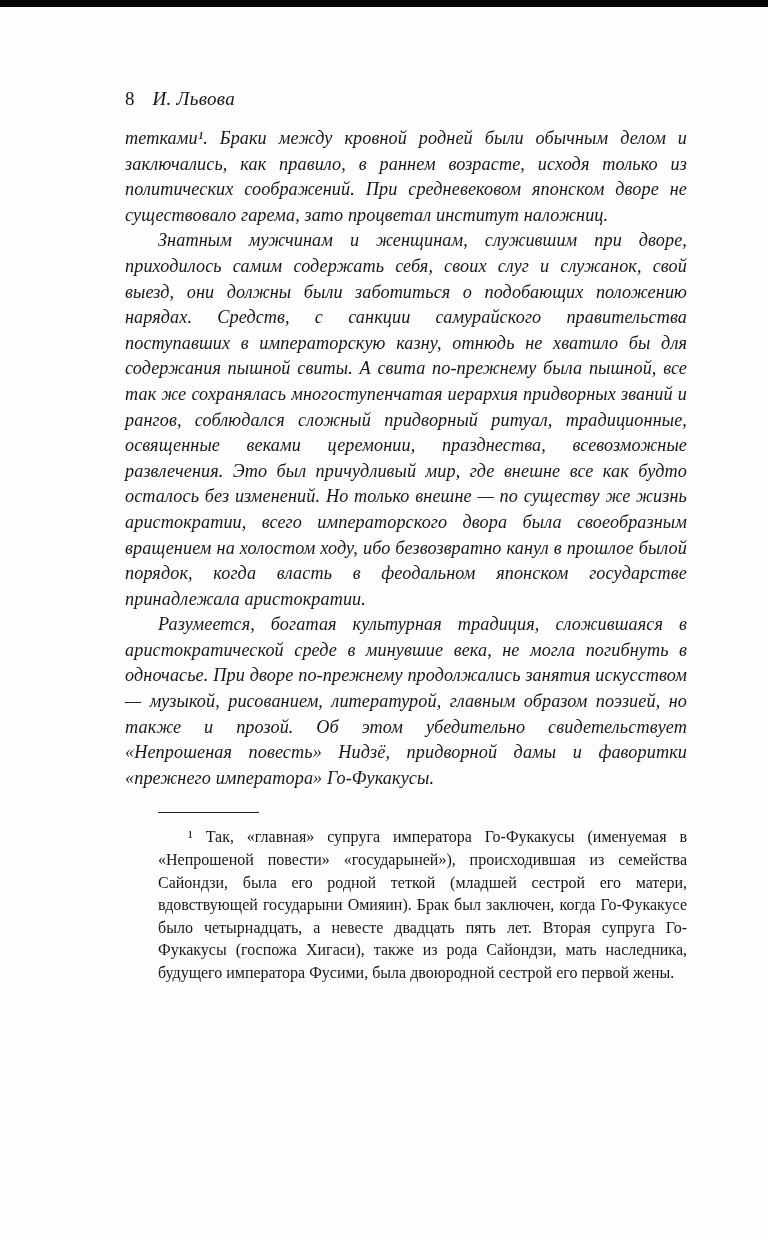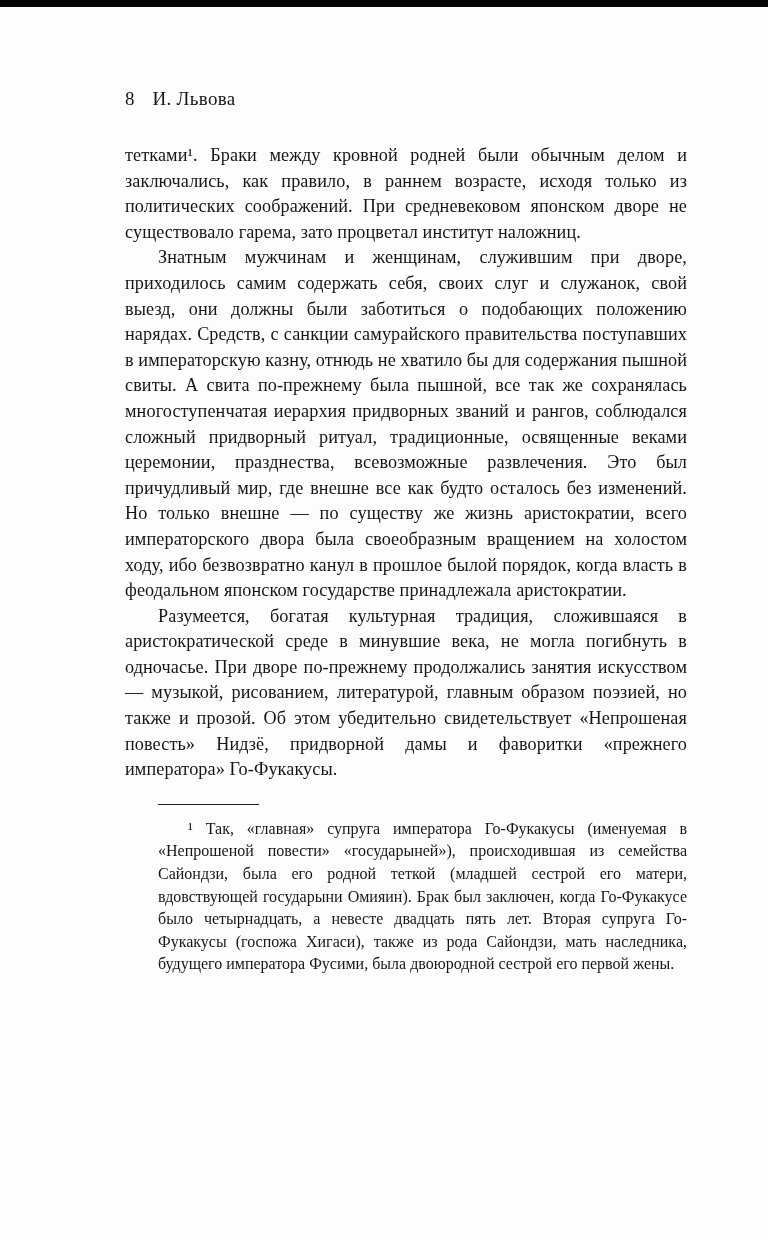--- a/index.html
+++ b/index.html
@@ -33,28 +33,30 @@
     display: flex;
     align-items: baseline;
     gap: 18px;
     font-size: 19px;
     line-height: 22px;
   }
   .page-number {
     font-style: normal;
   }
   .running-title {
+    font-style: italic;
     letter-spacing: 0.3px;
   }
   .body-text {
-    margin-top: 33px;
+    margin-top: 16px;
     font-size: 18.2px;
     line-height: 25.6px;
     text-align: justify;
     letter-spacing: 0.1px;
+    font-style: italic;
   }
   .para {
     margin: 0;
     text-indent: 33px;
     hyphens: auto;
     -webkit-hyphens: auto;
   }
   .para.first {
     text-indent: 0;
   }

